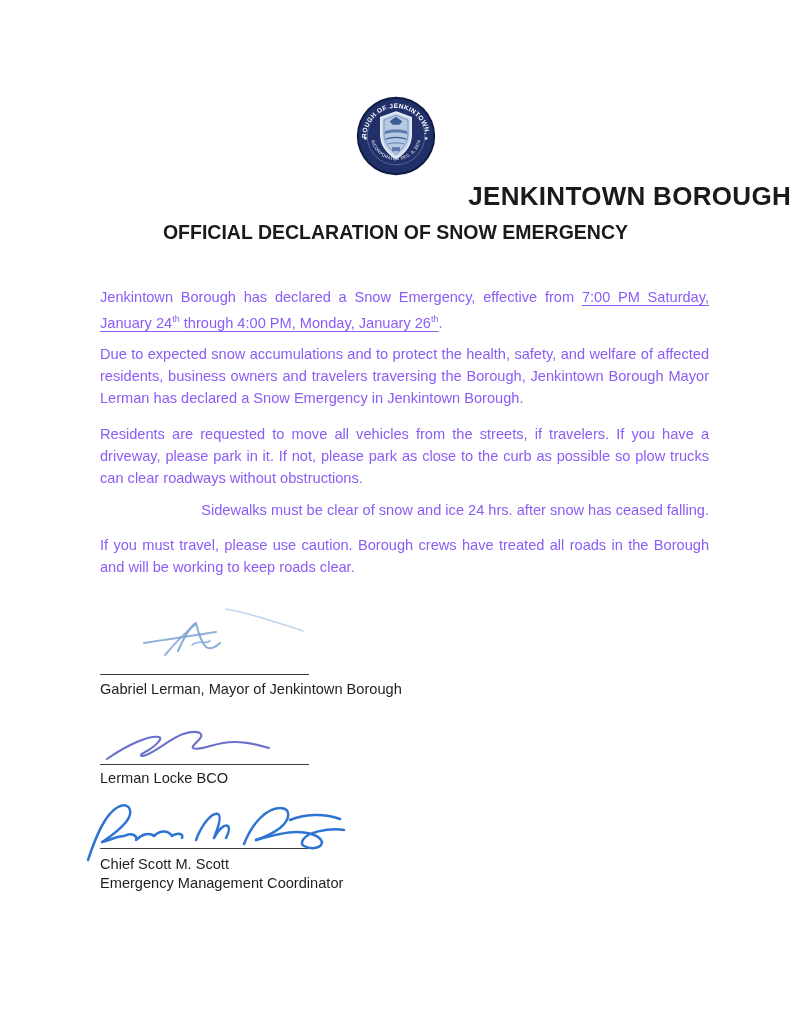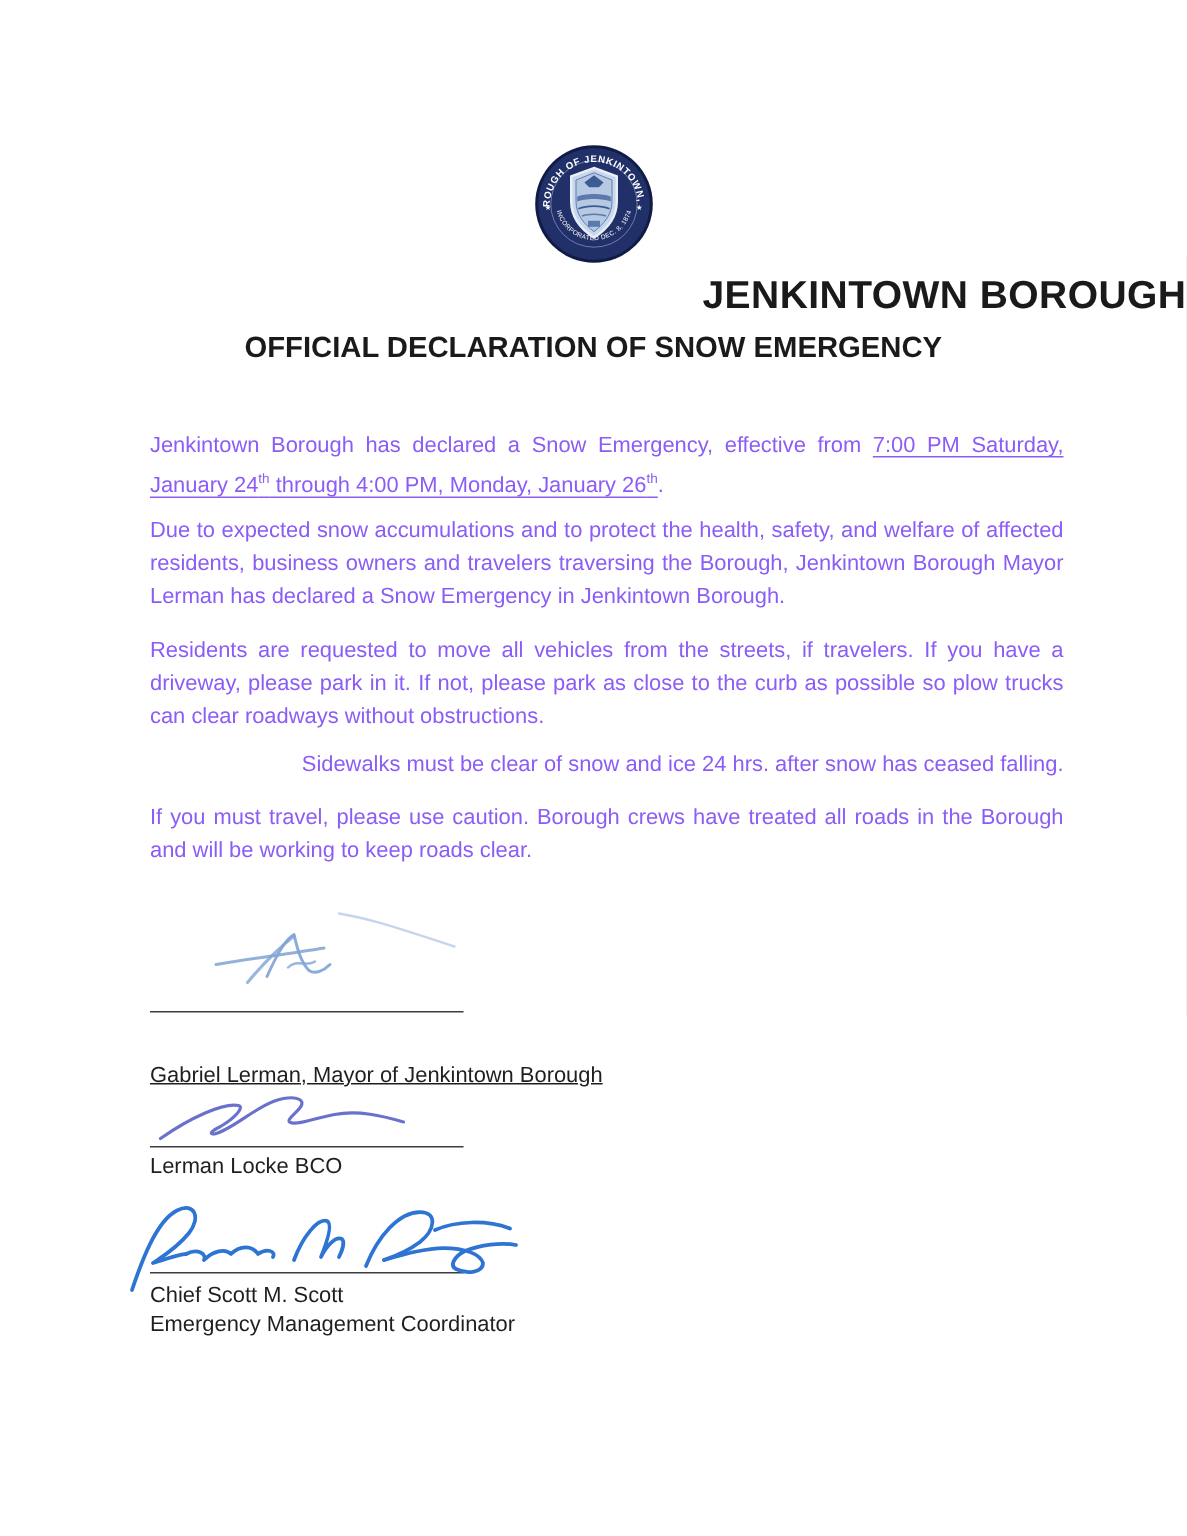--- a/index.html
+++ b/index.html
@@ -73,21 +73,21 @@
   .line3 { top: 848px; }
   .sig-caption {
     position: absolute;
     left: 100px;
     font-size: 14.6px;
     line-height: 19px;
     color: #1f1f1f;
     z-index: 3;
     white-space: nowrap;
   }
-  .cap1 { top: 708px; text-decoration: underline; }
+  .cap1 { top: 680px; }
   .cap2 { top: 769px; }
   .cap3 { top: 855px; }
   .ink1 { left: 140px; top: 603px; }
   .ink2 { left: 103px; top: 729px; }
   .ink3 { left: 84px;  top: 800px; }
 </style>
 </head>
 <body>
 
 <div class="page">

